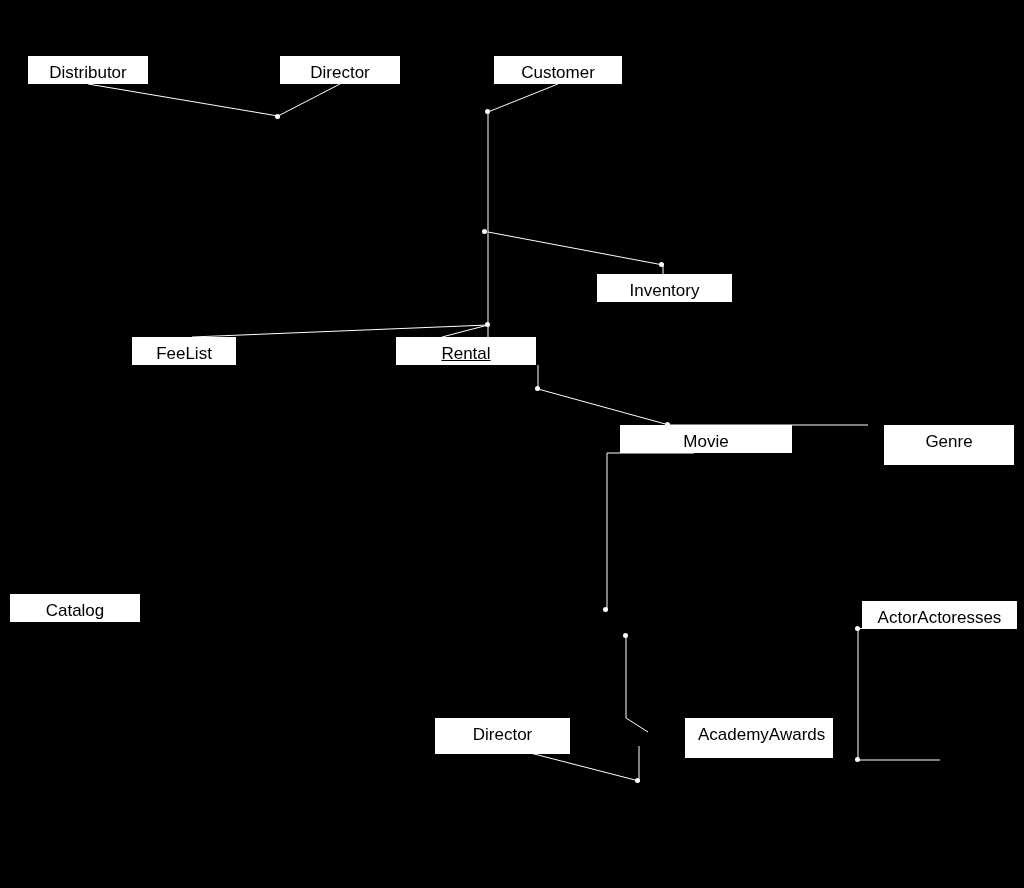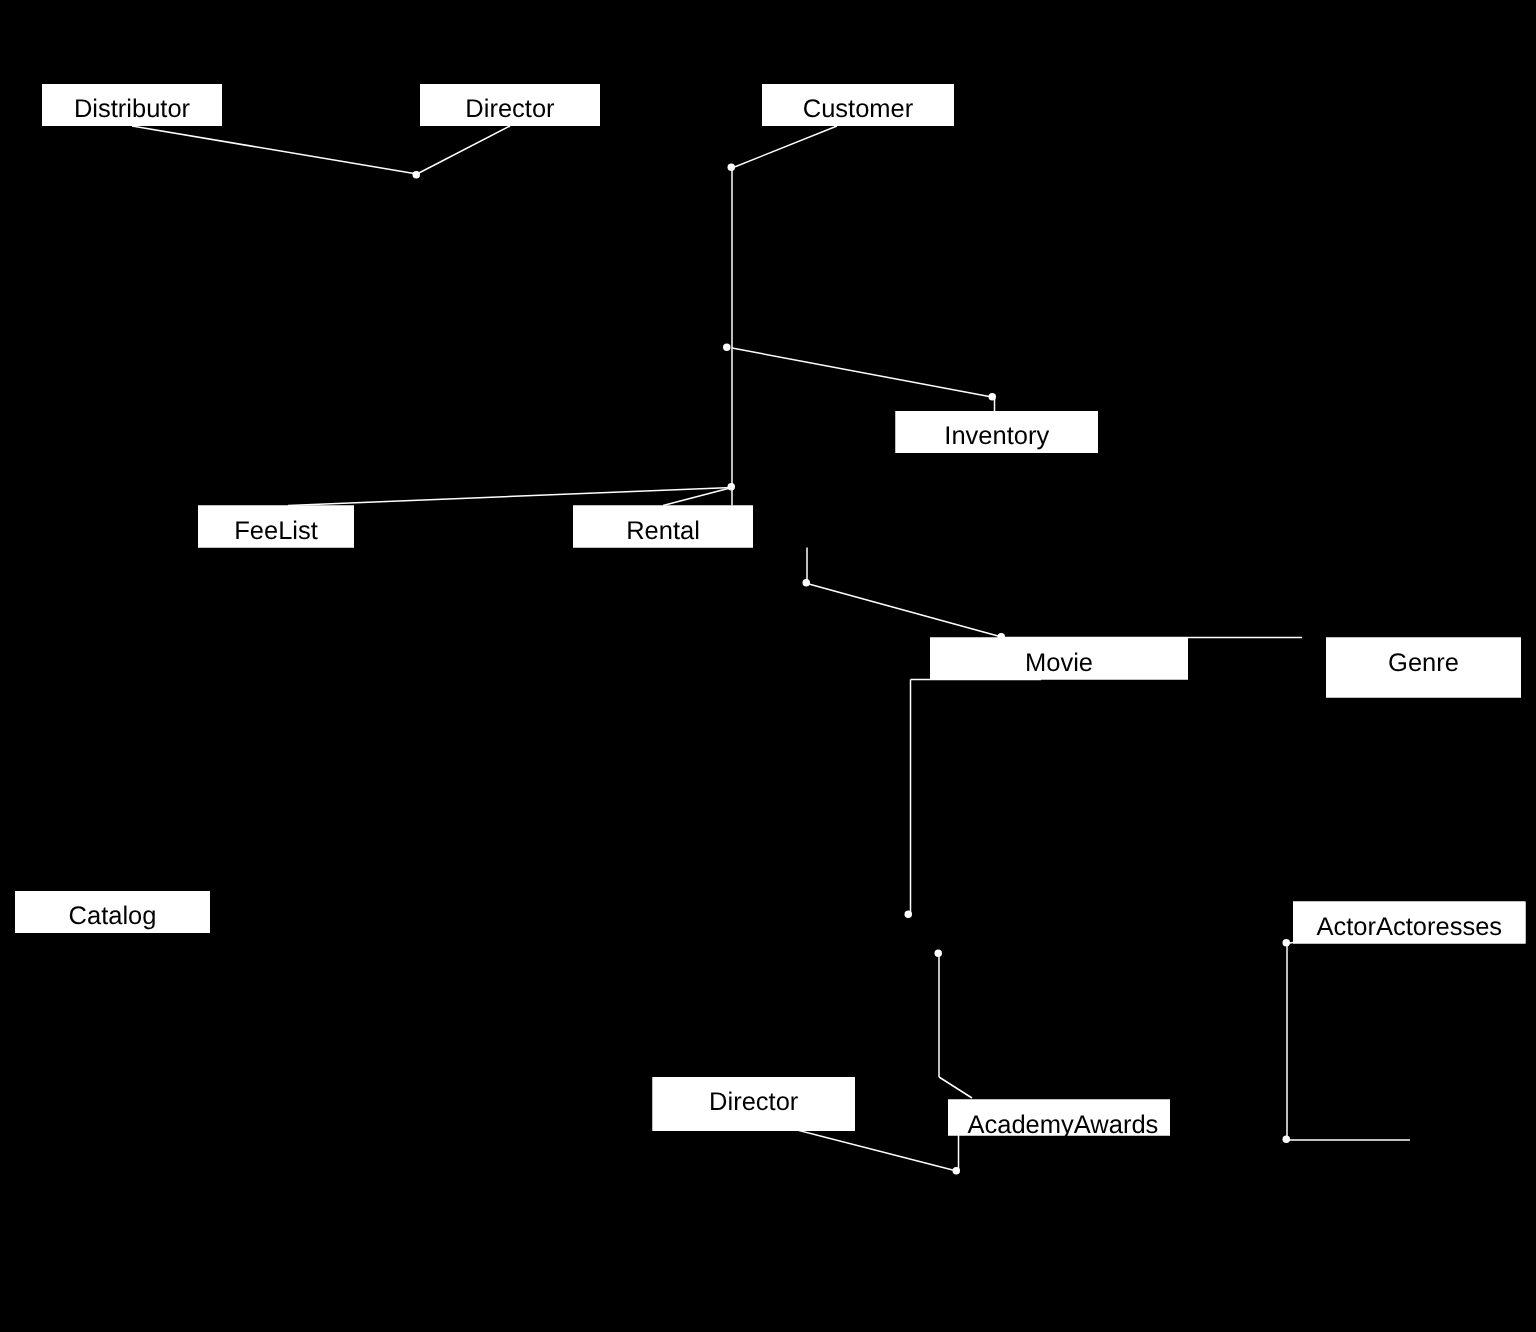--- a/index.html
+++ b/index.html
@@ -78,22 +78,22 @@
 <div class="dot" style="left: 484.5px; top: 321.5px;"></div>
 <div class="dot" style="left: 534.5px; top: 385.5px;"></div>
 <div class="dot" style="left: 664.5px; top: 421.5px;"></div>
 <div class="dot" style="left: 602.5px; top: 606.5px;"></div>
 <div class="dot" style="left: 622.5px; top: 632.5px;"></div>
 <div class="dot" style="left: 854.5px; top: 625.5px;"></div>
 <div class="dot" style="left: 854.5px; top: 756.5px;"></div>
 <div class="dot" style="left: 634.5px; top: 777.5px;"></div>
 <div class="node" style="left: 28px; top: 56px; width: 120px; height: 28px;">Distributor</div>
 <div class="node" style="left: 280px; top: 56px; width: 120px; height: 28px;">Director</div>
-<div class="node" style="left: 508px; top: 56px; width: 128px; height: 28px;">Customer</div>
+<div class="node" style="left: 494px; top: 56px; width: 128px; height: 28px;">Customer</div>
 <div class="node" style="left: 597px; top: 274px; width: 135px; height: 28px;">Inventory</div>
 <div class="node" style="left: 132px; top: 337px; width: 104px; height: 28px;">FeeList</div>
-<div class="node" style="left: 382px; top: 337px; width: 120px; height: 28px;">Rental</div>
+<div class="node" style="left: 396px; top: 337px; width: 140px; height: 28px; text-decoration: underline;">Rental</div>
 <div class="node" style="left: 620px; top: 425px; width: 172px; height: 28px;">Movie</div>
 <div class="node" style="left: 884px; top: 425px; width: 130px; height: 40px;">Genre</div>
 <div class="node" style="left: 10px; top: 594px; width: 130px; height: 28px;">Catalog</div>
 <div class="node" style="left: 862px; top: 601px; width: 155px; height: 28px;">ActorActoresses</div>
 <div class="node" style="left: 435px; top: 718px; width: 135px; height: 36px;">Director</div>
-<div class="node" style="left: 632px; top: 718px; width: 148px; height: 24px; margin-top: 15px;">AcademyAwards</div>
+<div class="node" style="left: 685px; top: 718px; width: 148px; height: 40px;">AcademyAwards</div>
 
 </body></html>

